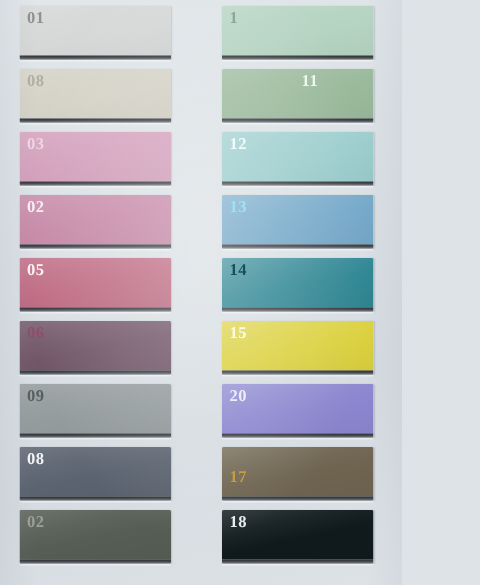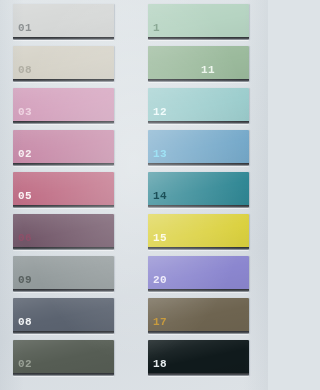--- a/index.html
+++ b/index.html
@@ -80,22 +80,22 @@
     left: 0;
     right: 0;
     bottom: 0;
     height: 3px;
     background: linear-gradient(to bottom, rgba(26,28,32,0.92) 0%, rgba(45,48,54,0.80) 60%, rgba(150,158,166,0.55) 100%);
   }
 
   .swatch-label {
     position: absolute;
     left: 5px;
-    top: 18px;
-    font-family: Liberation Mono, monospace;
+    top: 2px;
+    font-family: Liberation Serif, serif;
     font-size: 11px;
     font-weight: 700;
     letter-spacing: 0.4px;
     line-height: 13px;
     z-index: 3;
     user-select: none;
   }
 </style>
 </head>
 <body>
@@ -180,21 +180,21 @@
         <span class="swatch-label" style="color: rgb(253, 251, 232);">15</span>
       </div>
       <div class="swatch-card" style="top: 256px;">
         <div class="swatch-face" style="background: rgb(139, 134, 207);"></div>
         <div class="swatch-shadow"></div>
         <span class="swatch-label" style="color: rgb(239, 236, 251);">20</span>
       </div>
       <div class="swatch-card" style="top: 298px;">
         <div class="swatch-face" style="background: rgb(110, 100, 80);"></div>
         <div class="swatch-shadow"></div>
-        <span class="swatch-label" style="color: rgb(200, 155, 62);">17</span>
+        <span class="swatch-label" style="color: rgb(200, 155, 62); margin-top: 12px;">17</span>
       </div>
       <div class="swatch-card" style="top: 340px;">
         <div class="swatch-face" style="background: rgb(16, 26, 28);"></div>
         <div class="swatch-shadow"></div>
         <span class="swatch-label" style="color: rgb(232, 238, 240);">18</span>
       </div>
     </div>
 </div>
 
 </body></html>

